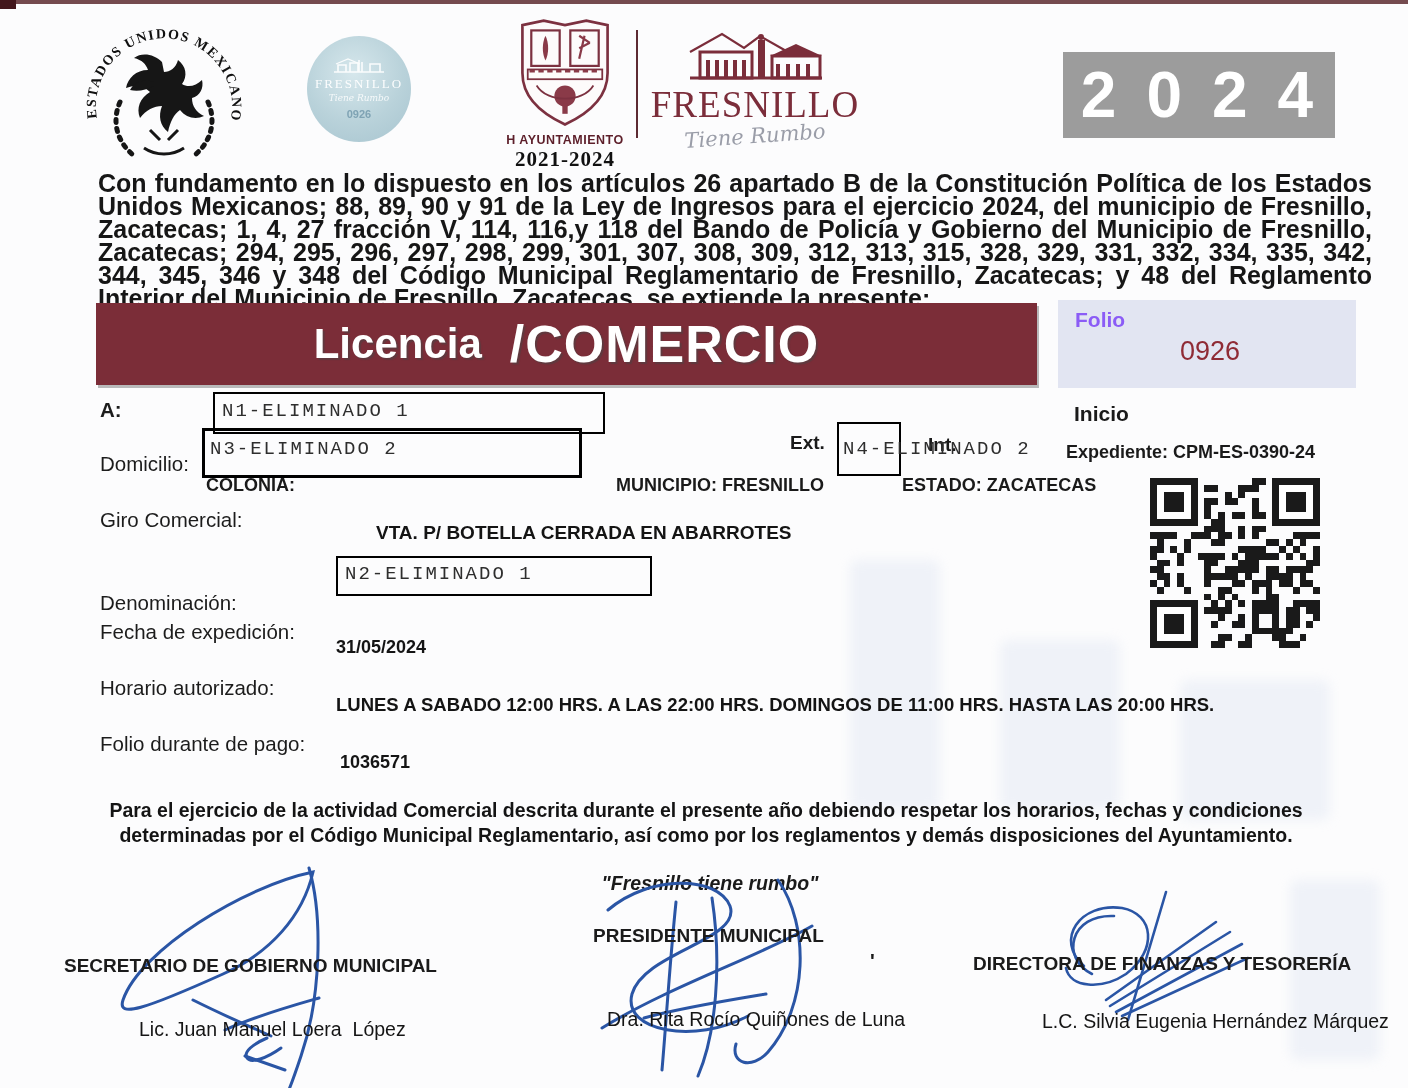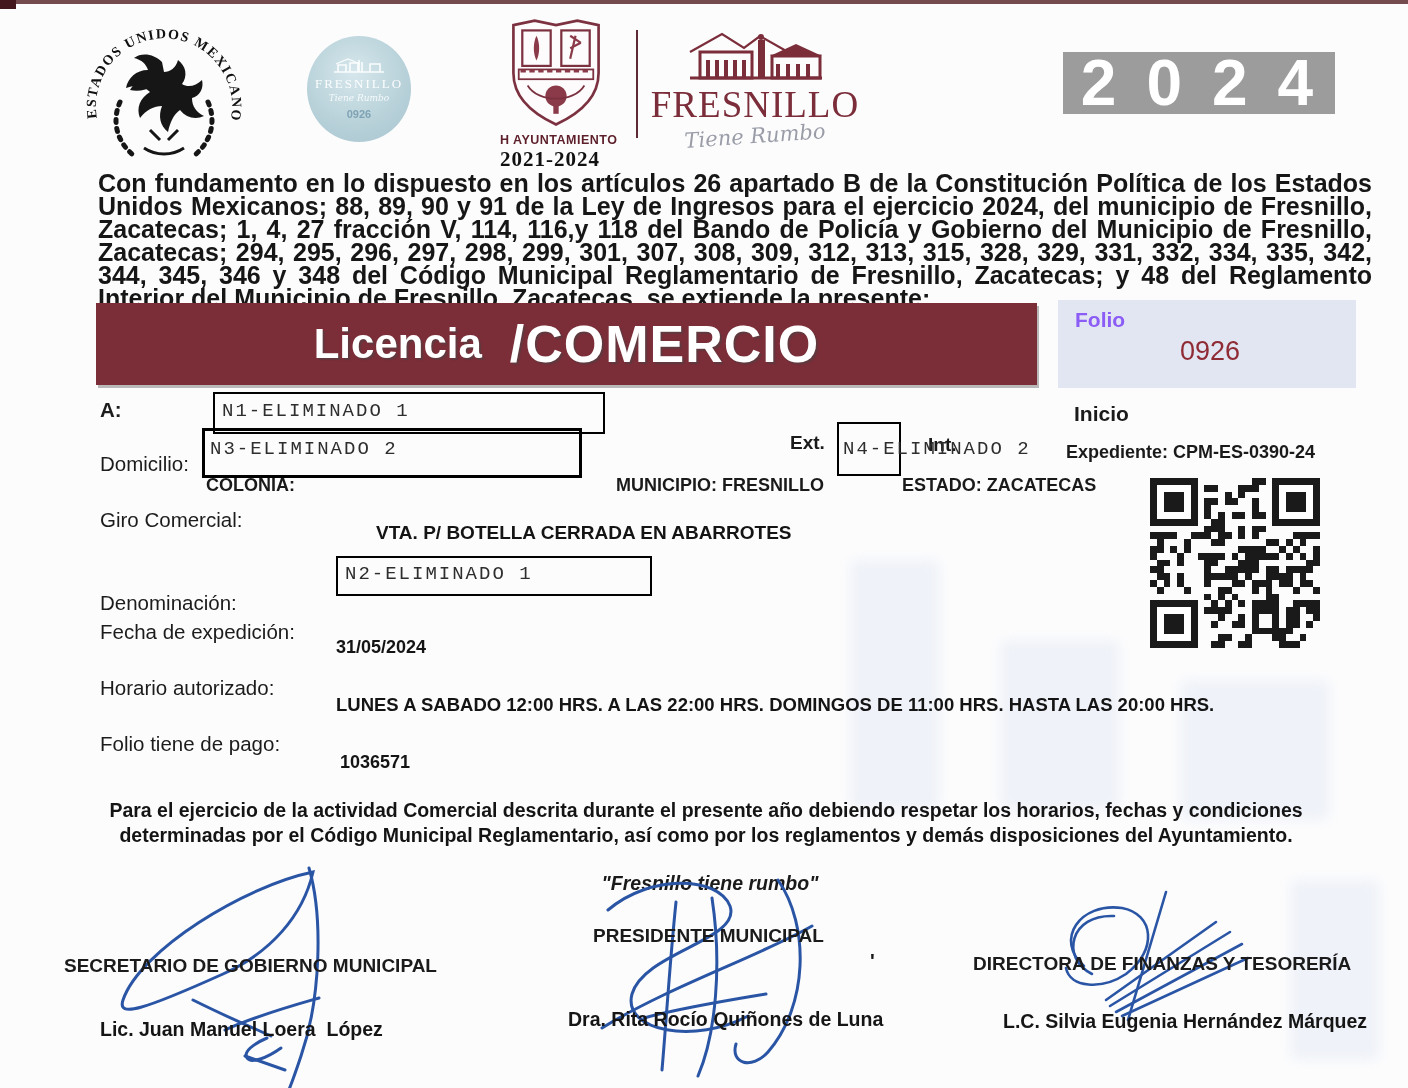--- a/index.html
+++ b/index.html
@@ -4,31 +4,31 @@
 <style>
   html,body{margin:0;padding:0;background:#e8e8e8;}
   #page{position:relative;width:1408px;height:1088px;background:#fcfcfd;overflow:hidden;
         font-family:"Liberation Sans",sans-serif;color:#1a1a1a;}
   .abs{position:absolute;}
   
   #top-strip{left:0;top:0;width:1408px;height:4px;background:#5d2b30;opacity:.85;}
   #corner-mark{left:0;top:0;width:16px;height:9px;background:#43171c;}
   .ghost{background:rgba(198,210,232,.22);filter:blur(6px);border-radius:8px;}
   
-  #year-badge{left:1063px;top:52px;width:272px;height:62px;background:#9c9c9c;
+  #year-badge{left:1063px;top:52px;width:272px;height:86px;background:#9c9c9c;
       color:#fff;font-weight:bold;font-size:64px;letter-spacing:30px;
       display:flex;align-items:center;justify-content:center;padding-left:26px;box-sizing:border-box;}
   #sticker{left:307px;top:36px;width:104px;height:106px;border-radius:50%;
       background:radial-gradient(circle at 45% 35%, #d6e7ec 0%, #b9d2da 55%, #a7c4cf 100%);
       display:flex;flex-direction:column;align-items:center;justify-content:center;color:#ffffff;}
   #sticker .s1{font-family:"Liberation Serif",serif;font-size:13px;letter-spacing:2px;opacity:.95;}
   #sticker .s2{font-family:"DejaVu Serif",serif;font-style:italic;font-size:9px;opacity:.85;margin-top:1px;}
   #sticker .s3{font-size:11px;font-weight:bold;color:#7fa3b4;margin-top:5px;}
   #sticker svg{opacity:.9;margin-bottom:2px;}
-  #shield-block{left:500px;top:18px;width:130px;height:150px;}
+  #shield-block{left:500px;top:18px;width:130px;height:150px;text-align:center;}
   #shield-block .t1{font-size:12.5px;font-weight:bold;color:#5d1f2a;letter-spacing:.5px;margin-top:1px;}
   #shield-block .t2{font-family:"Liberation Serif",serif;font-size:21px;font-weight:bold;color:#111;letter-spacing:1px;}
   #hdr-divider{left:636px;top:30px;width:2px;height:108px;background:#5d2b33;}
   #logo-block{left:650px;top:26px;width:210px;text-align:center;}
   #logo-block .lname{font-family:"Liberation Serif",serif;font-size:37px;color:#7b2d3a;letter-spacing:1px;line-height:34px;}
   #logo-block .ltag{font-family:"DejaVu Serif",serif;font-style:italic;font-size:21px;color:#9a9da8;
       transform:rotate(-4deg);margin-top:2px;}
   
   #intro{left:98px;top:172px;width:1274px;font-size:25px;line-height:23px;text-align:justify;color:#161616;font-weight:bold;}
   
@@ -71,21 +71,21 @@
   #lbl-horario{left:100px;top:676px;}
   #val-horario{left:336px;top:694px;font-size:18.5px;}
   #lbl-fpago{left:100px;top:732px;}
   #val-fpago{left:340px;top:752px;}
   
   #qr{left:1150px;top:478px;}
   
   #footer-par{left:62px;top:798px;width:1288px;text-align:center;font-weight:bold;font-size:19.5px;line-height:25px;color:#141414;}
   #quote{left:540px;top:872px;width:340px;text-align:center;font-style:italic;font-weight:bold;font-size:19.5px;}
   .sig-title{font-size:19px;font-weight:bold;color:#1b1b1b;}
-  .sig-name{font-size:19.5px;font-weight:bold;color:#151515;white-space:pre;}
+  .sig-name{font-size:19.5px;font-weight:normal;color:#151515;white-space:pre;margin-left:39px;}
   #sig1-title{left:64px;top:955px;}
   #sig1-name{left:100px;top:1018px;}
   #sig2-title{left:593px;top:925px;}
   #sig2-name{left:568px;top:1008px;}
   #sig3-title{left:973px;top:953px;}
   #sig3-name{left:1003px;top:1010px;}
   #tick{left:870px;top:950px;font-size:20px;font-weight:bold;}
   svg.sig{overflow:visible;}
 </style>
 </head>
@@ -200,21 +200,21 @@
   <div class="abs flabel" id="lbl-den">Denominación:</div>
   <div class="abs box" id="box-den"></div>
   <div class="abs mono" id="val-den">N2-ELIMINADO 1</div>
 
   <div class="abs flabel" id="lbl-fecha">Fecha de expedición:</div>
   <div class="abs fbold" id="val-fecha">31/05/2024</div>
 
   <div class="abs flabel" id="lbl-horario">Horario autorizado:</div>
   <div class="abs fbold" id="val-horario">LUNES A SABADO 12:00 HRS. A LAS 22:00 HRS. DOMINGOS DE 11:00 HRS. HASTA LAS 20:00 HRS.</div>
 
-  <div class="abs flabel" id="lbl-fpago">Folio tiene de pago:</div>
+  <div class="abs flabel" id="lbl-fpago">Folio durante de pago:</div>
   <div class="abs fbold" id="val-fpago">1036571</div>
 
   <div class="abs" id="qr">
     <svg id="qr-svg" width="170" height="170" viewBox="0 0 25 25" shape-rendering="crispEdges">
         <rect x="0" y="0" width="7" height="7" fill="#1a1a1a"></rect>
         <rect x="1" y="1" width="5" height="5" fill="#ffffff"></rect>
         <rect x="2" y="2" width="3" height="3" fill="#1a1a1a"></rect>
         <rect x="18" y="0" width="7" height="7" fill="#1a1a1a"></rect>
         <rect x="19" y="1" width="5" height="5" fill="#ffffff"></rect>
         <rect x="20" y="2" width="3" height="3" fill="#1a1a1a"></rect>

